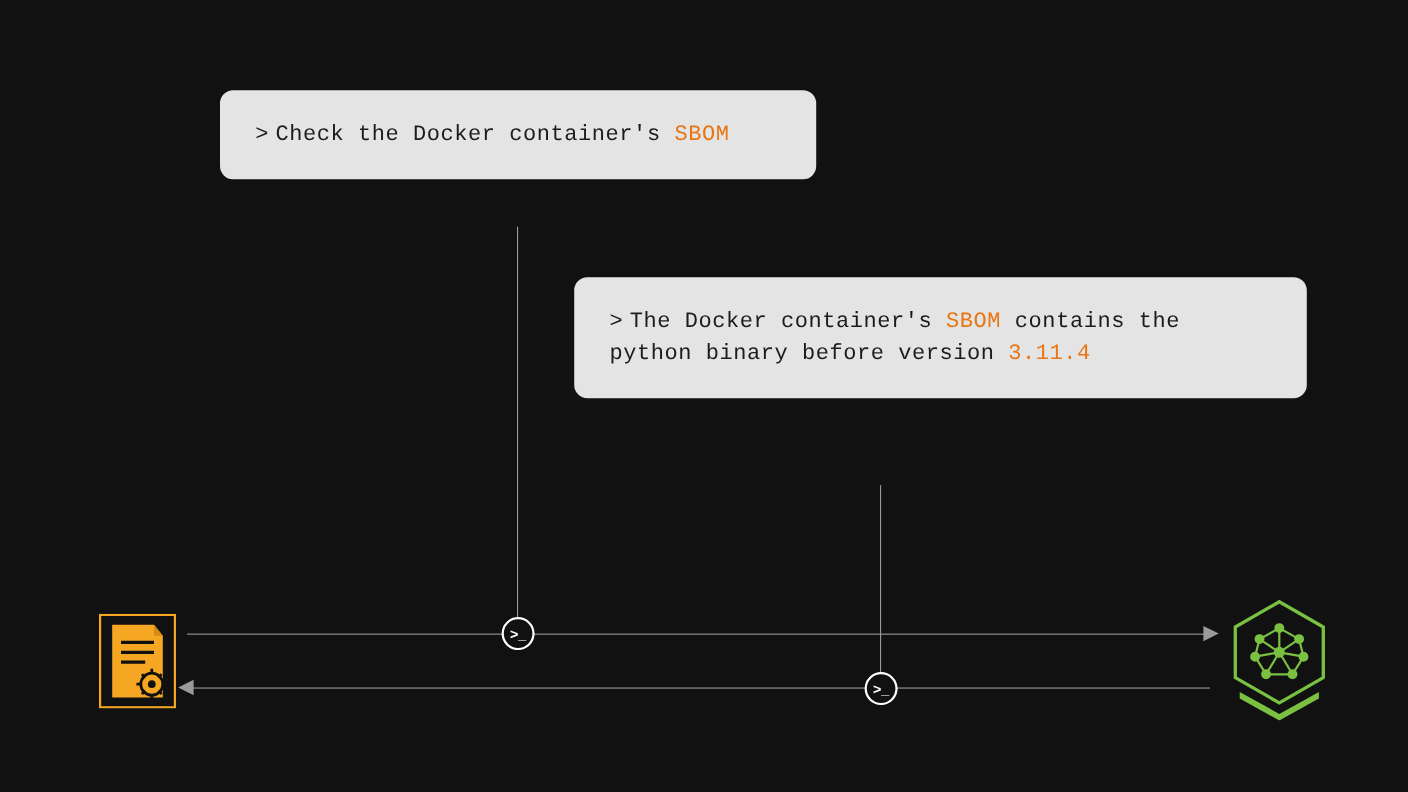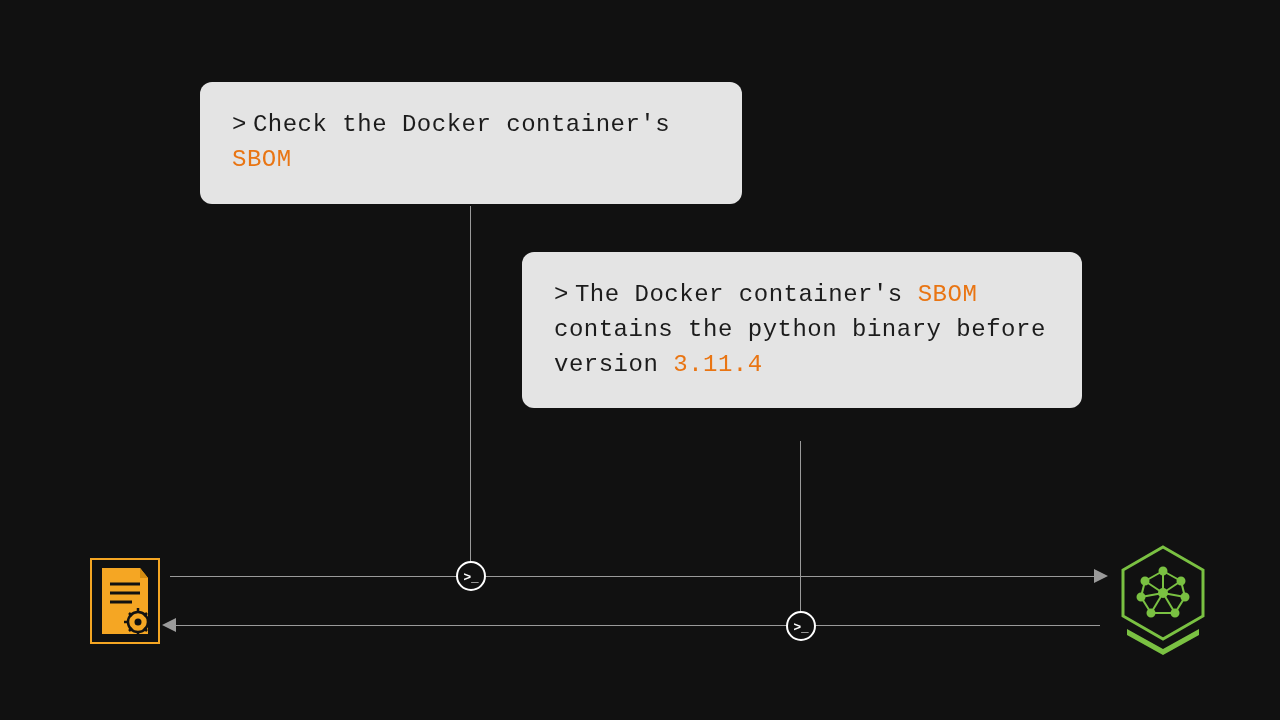--- a/index.html
+++ b/index.html
@@ -9,41 +9,41 @@
     background: #111111;
     font-family: 'Courier New', Courier, monospace;
     position: relative;
     overflow: hidden;
   }
   .card {
     position: absolute;
     background: #e4e4e4;
     border-radius: 12px;
     padding: 26px 32px;
-    font-size: 24px;
+    font-size: 20px;
     line-height: 1.45;
     color: #1c1c1c;
     font-weight: 500;
     letter-spacing: 0.5px;
   }
   .card .prompt-arrow {
     margin-right: 6px;
   }
   .highlight {
     color: #e97513;
   }
   .card1 {
     left: 200px;
     top: 82px;
     width: 542px;
   }
   .card2 {
     left: 522px;
     top: 252px;
-    width: 560px;
+    width: 666px;
   }
   .connector {
     position: absolute;
     background: #9a9a9a;
   }
   .vline1 {
     left: 470px;
     top: 206px;
     width: 1px;
     height: 370px;

